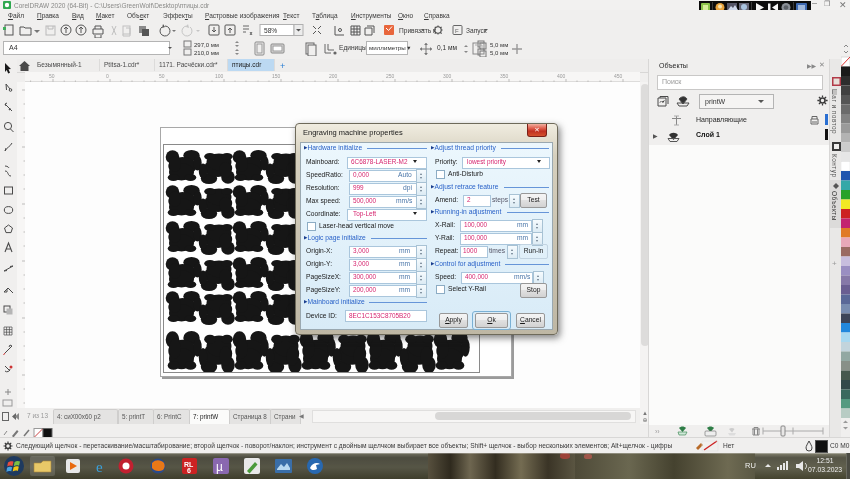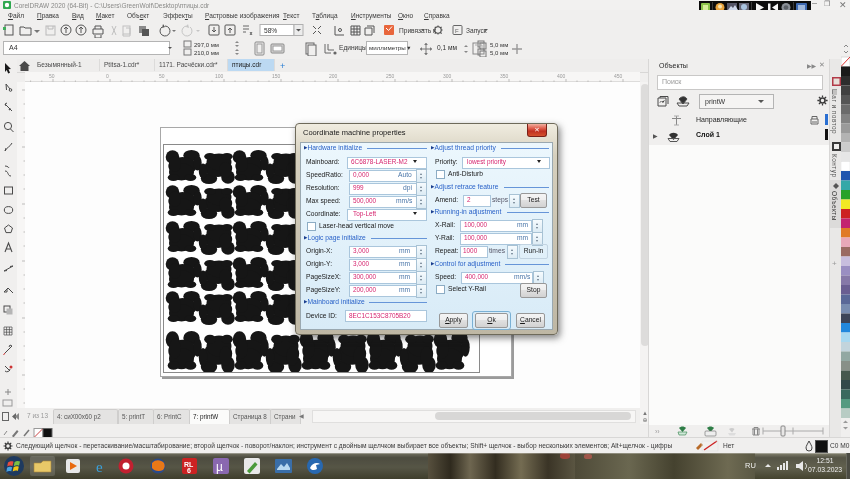--- a/index.html
+++ b/index.html
@@ -587,21 +587,21 @@
           <rect x="20" y="3" width="2" height="7"></rect>
           <rect x="23" y="1" width="2" height="9"></rect>
         </g>
       <path d="M33 4h3l4-3v10l-4-3h-3z" fill="#e8e8e8"></path>
         <path d="M42 3c2 2 2 4 0 6" stroke="#e8e8e8" fill="none"></path>
     </svg>
     <div style="position:absolute;left:805px;top:3px;width:40px;color:#f0f0f0;font-size:6.8px;text-align:center;line-height:9px;">12:51<br>07.03.2023</div>
     <div style="position:absolute;left:846px;top:0;width:4px;height:26px;background:#4a4a42;border-left:1px solid #6a6a60;"></div>
   </div>
   <div class="abs" id="dlg">
-    <div style="position:absolute;left:7px;top:4px;font-size:7.5px;color:#1a1a1a;white-space:nowrap;">Coordinate machine properties</div>
+    <div style="position:absolute;left:7px;top:4px;font-size:7.5px;color:#1a1a1a;white-space:nowrap;">Engraving machine properties</div>
     <div style="position:absolute;left:231px;top:0px;width:18px;height:12px;background:linear-gradient(180deg,#f0b0a0 0%,#e06050 35%,#c03020 60%,#d4502c 100%);border:1px solid #7a2018;border-top:none;border-radius:0 0 3px 3px;color:#fff;font-size:6.5px;text-align:center;line-height:11px;">✕</div>
     <div id="dlgclient">
 
       <div class="ghead" style="left:3px;top:1px;"><i>▶</i>Hardware initialize</div>
         <div class="gline" style="left:66px;top:5px;width:60px;"></div>
       <div class="dlabel" style="left:5px;top:15px;">Mainboard:</div>
       <div class="dfield" style="left:46px;top:13.5px;width:78px;"></div>
       <div class="dval" style="left:50px;top:15px;">6C6878-LASER-M2</div>
       <div class="darrow" style="left:112px;top:17px;"></div>
       <div class="dlabel" style="left:5px;top:28px;">SpeedRatio:</div>

